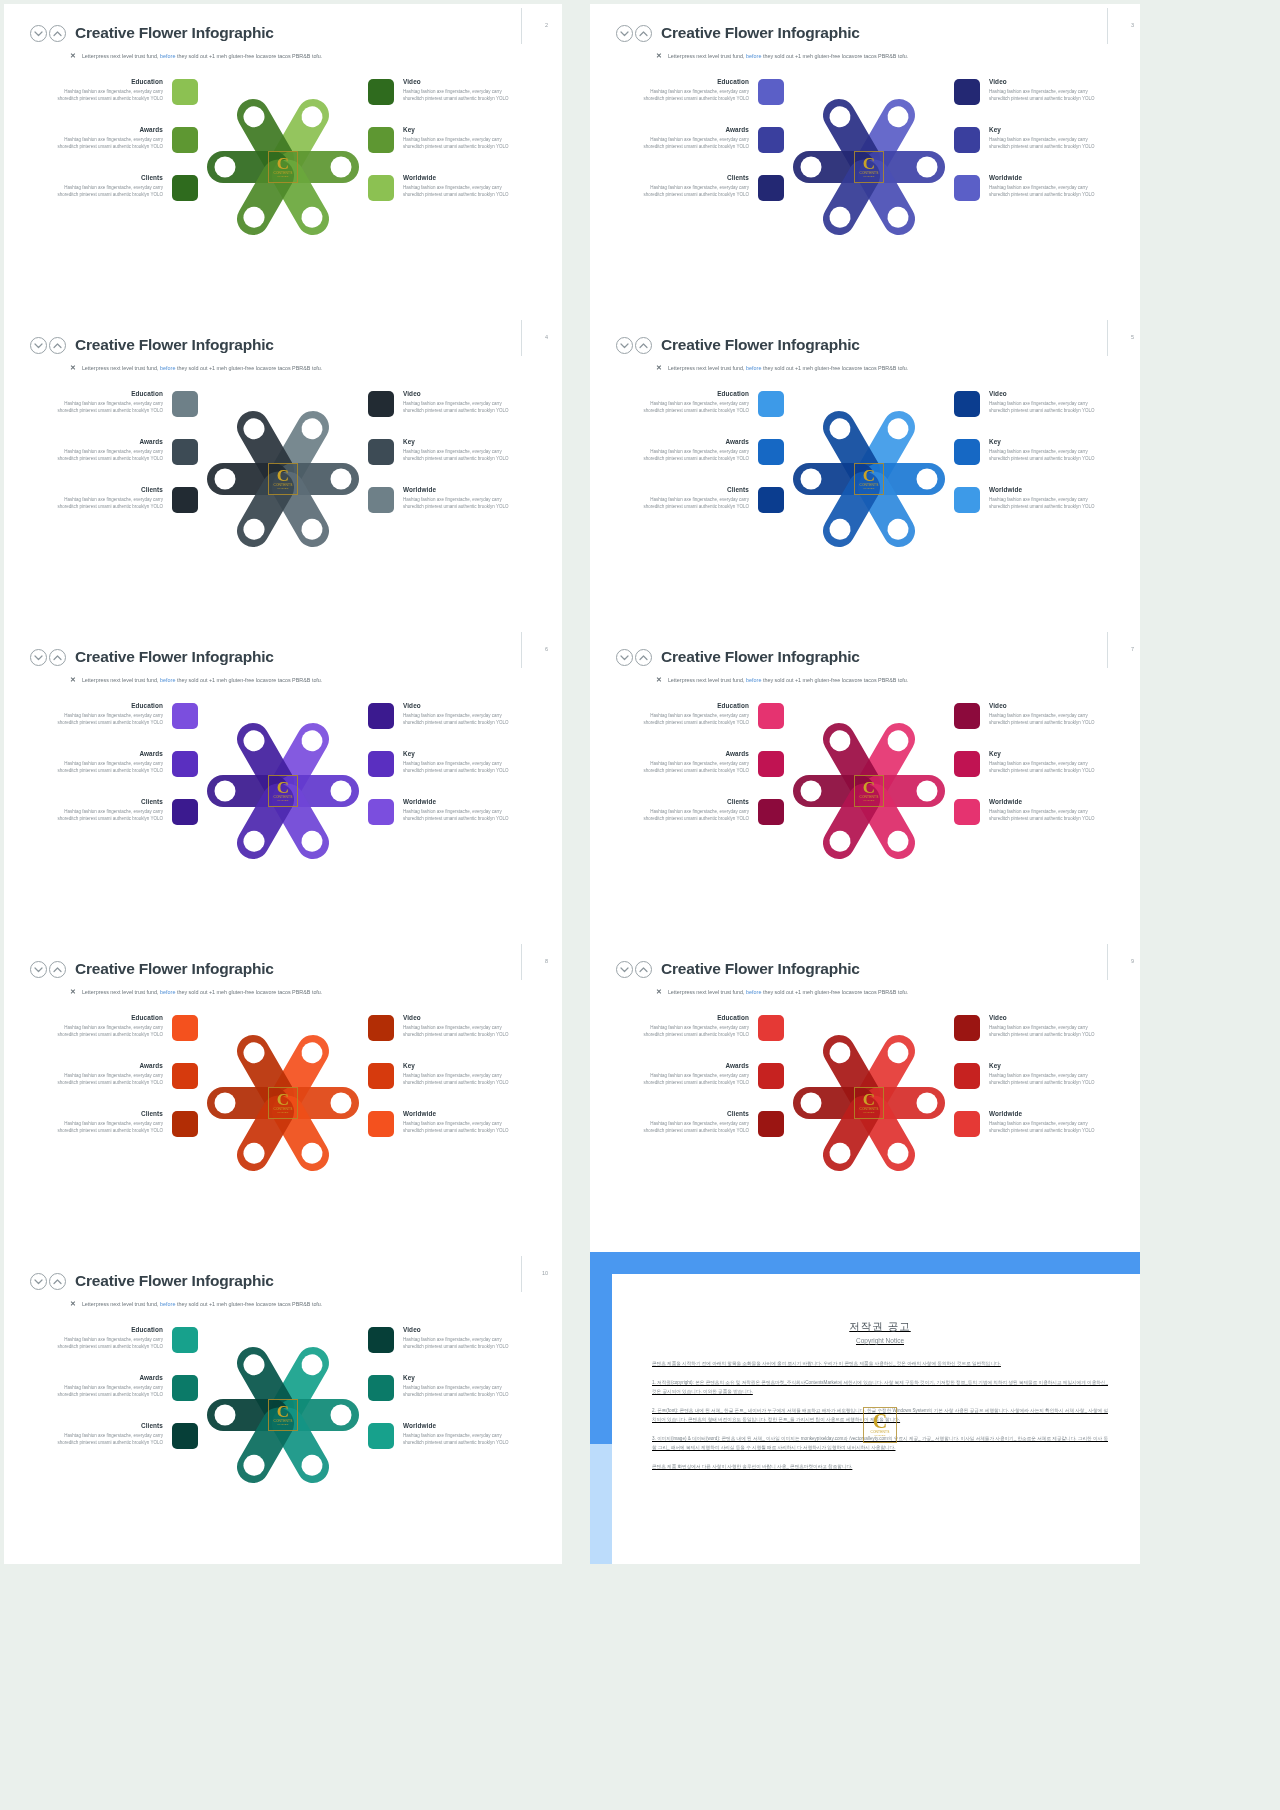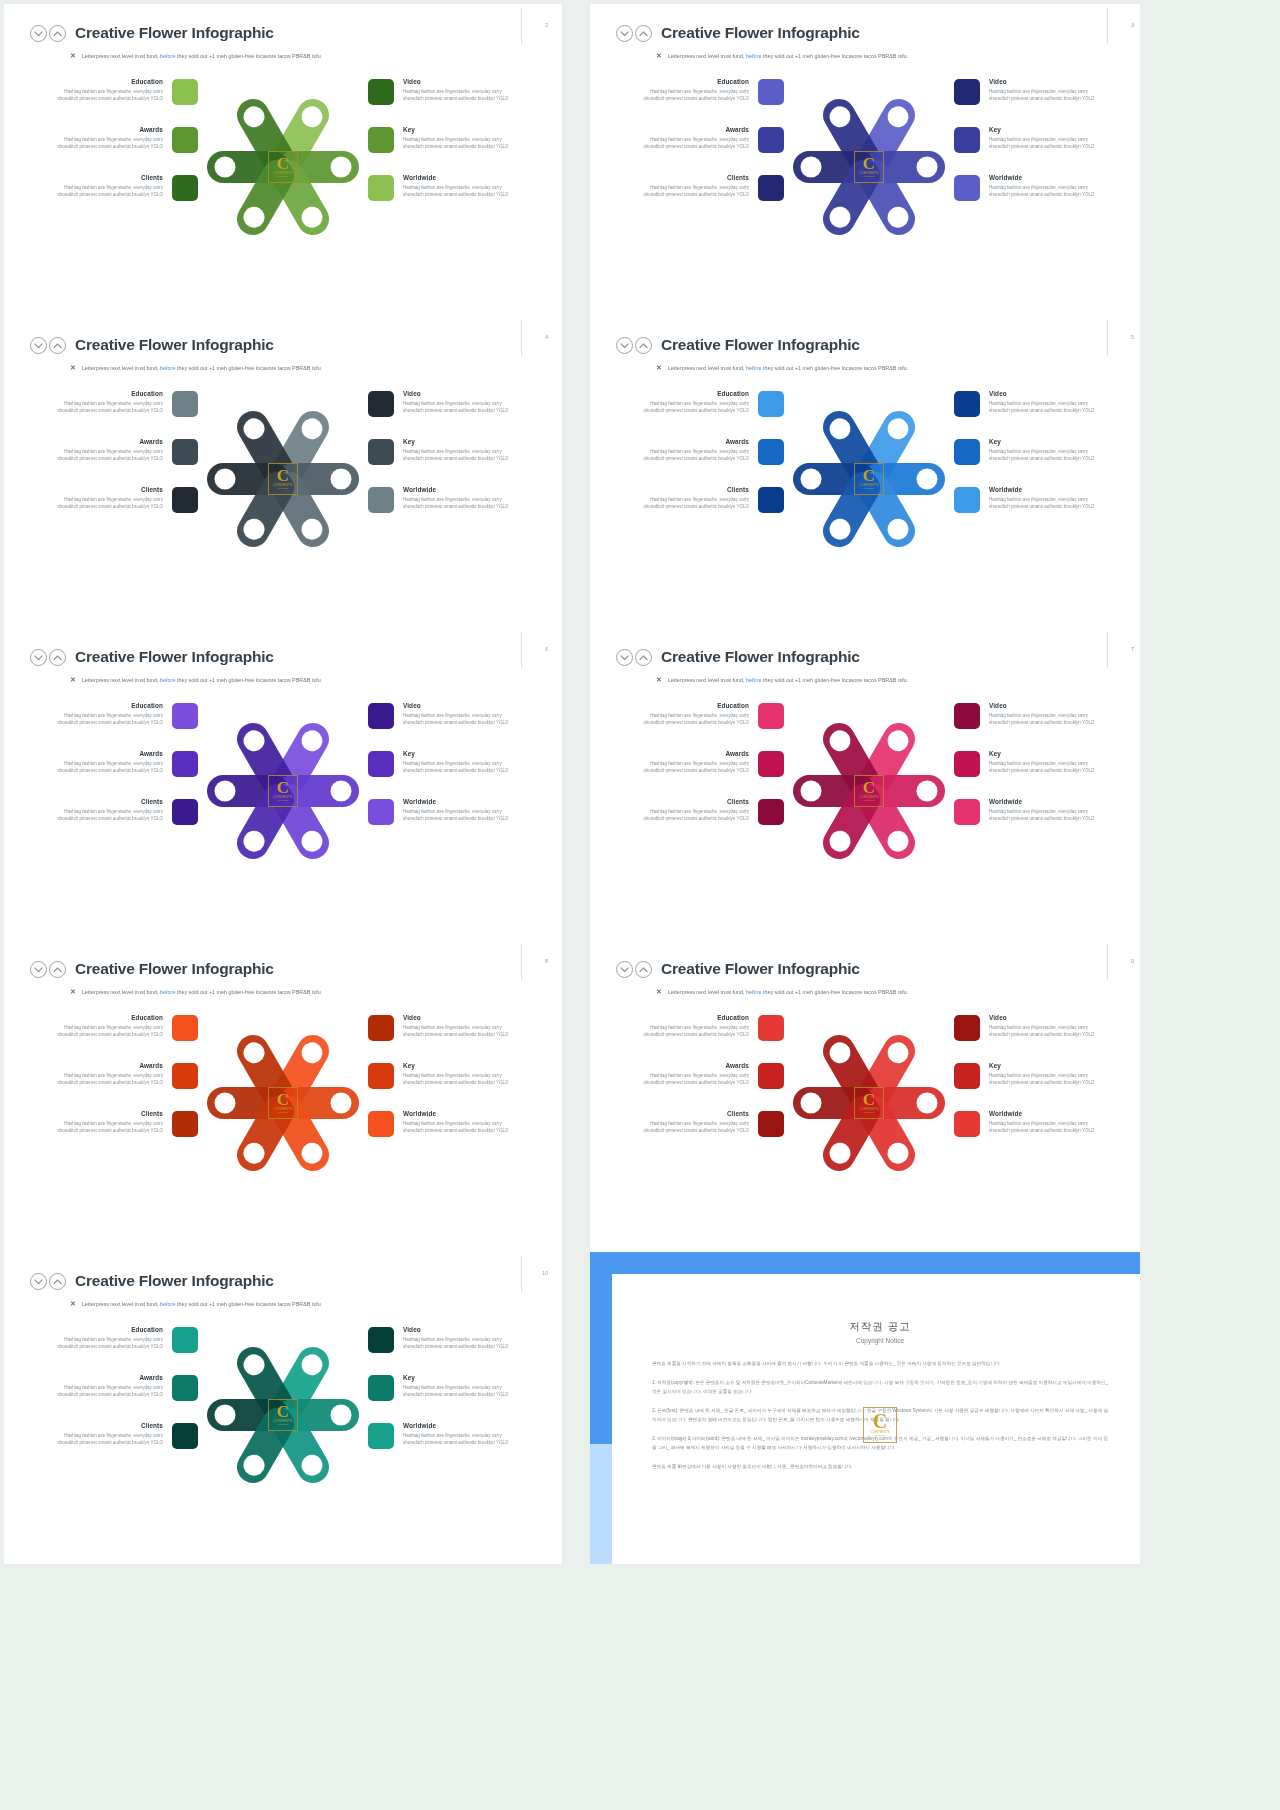--- a/index.html
+++ b/index.html
@@ -172,20 +172,21 @@
   }
   .wm-t1 { font-size: 3.2px; color: #c9a227; letter-spacing: .2px; }
   .wm-t2 { font-size: 2.4px; color: #c9a227; letter-spacing: .2px; }
 
   
   .copy-panel {
     position: relative;
     background: #4a98f0;
     padding: 22px 0 0 22px;
     overflow: hidden;
+    text-decoration: underline;
   }
   .copy-inner {
     background: #ffffff;
     width: 100%;
     height: 100%;
     padding: 46px 40px 20px 40px;
     overflow: hidden;
     position: relative;
   }
   .copy-title-ko {

